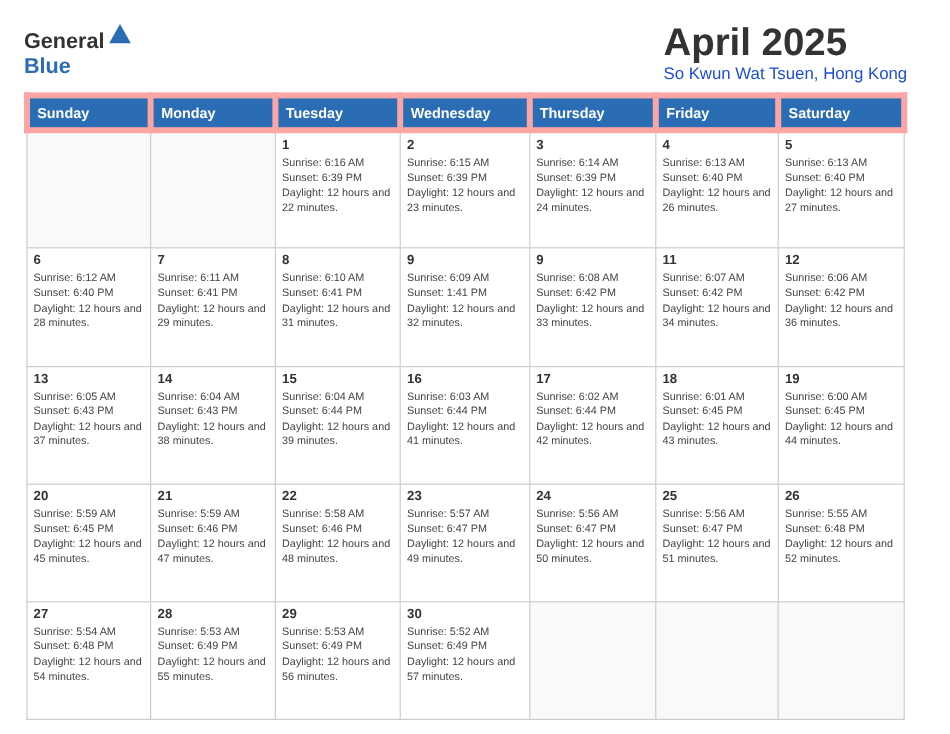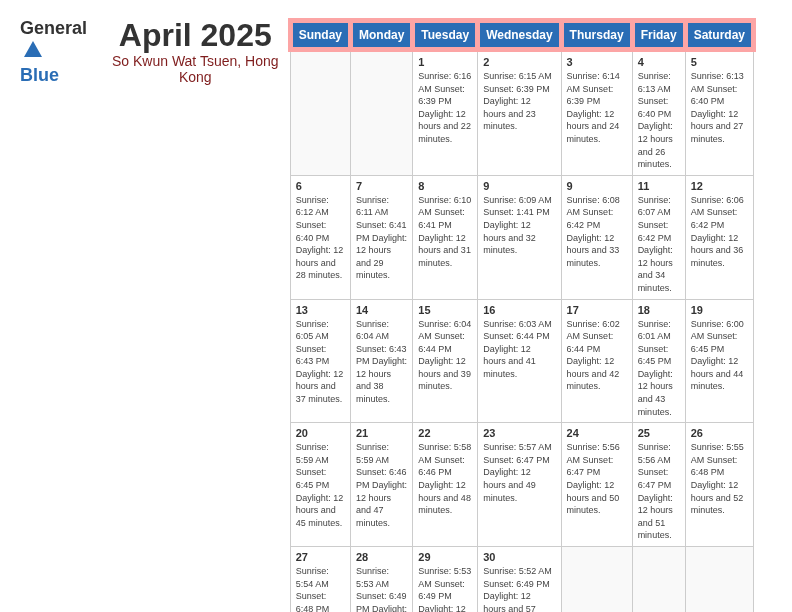--- a/index.html
+++ b/index.html
@@ -8,21 +8,21 @@
       background: #fff;
       width: 792px;
       height: 612px;
       overflow: hidden;
     }
     .page {
       width: 776px;
       height: 612px;
       padding: 18px 20px 12px 20px;
       display: flex;
-      flex-direction: row;
+      flex-direction: column;
     }
     .header {
       display: flex;
       justify-content: space-between;
       align-items: flex-start;
       margin-bottom: 8px;
     }
     .logo {
       display: flex;
       align-items: center;
@@ -36,31 +36,31 @@
       font-size: 18px;
       font-weight: bold;
       color: #2a6db5;
     }
     .logo-icon {
       width: 22px;
       height: 22px;
       margin-left: 2px;
     }
     .title-block {
-      text-align: center;
+      text-align: left;
     }
     .main-title {
       font-size: 32px;
       font-weight: bold;
       color: #333;
       line-height: 1.1;
     }
     .subtitle {
       font-size: 14px;
-      color: #7f1d1d;
+      color: #1d4ed8;
     }
     .calendar {
       width: 100%;
       border-collapse: collapse;
       flex: 1;
     }
     .calendar th {
       background-color: #2a6db5;
       color: #fff;
       font-size: 12px;

